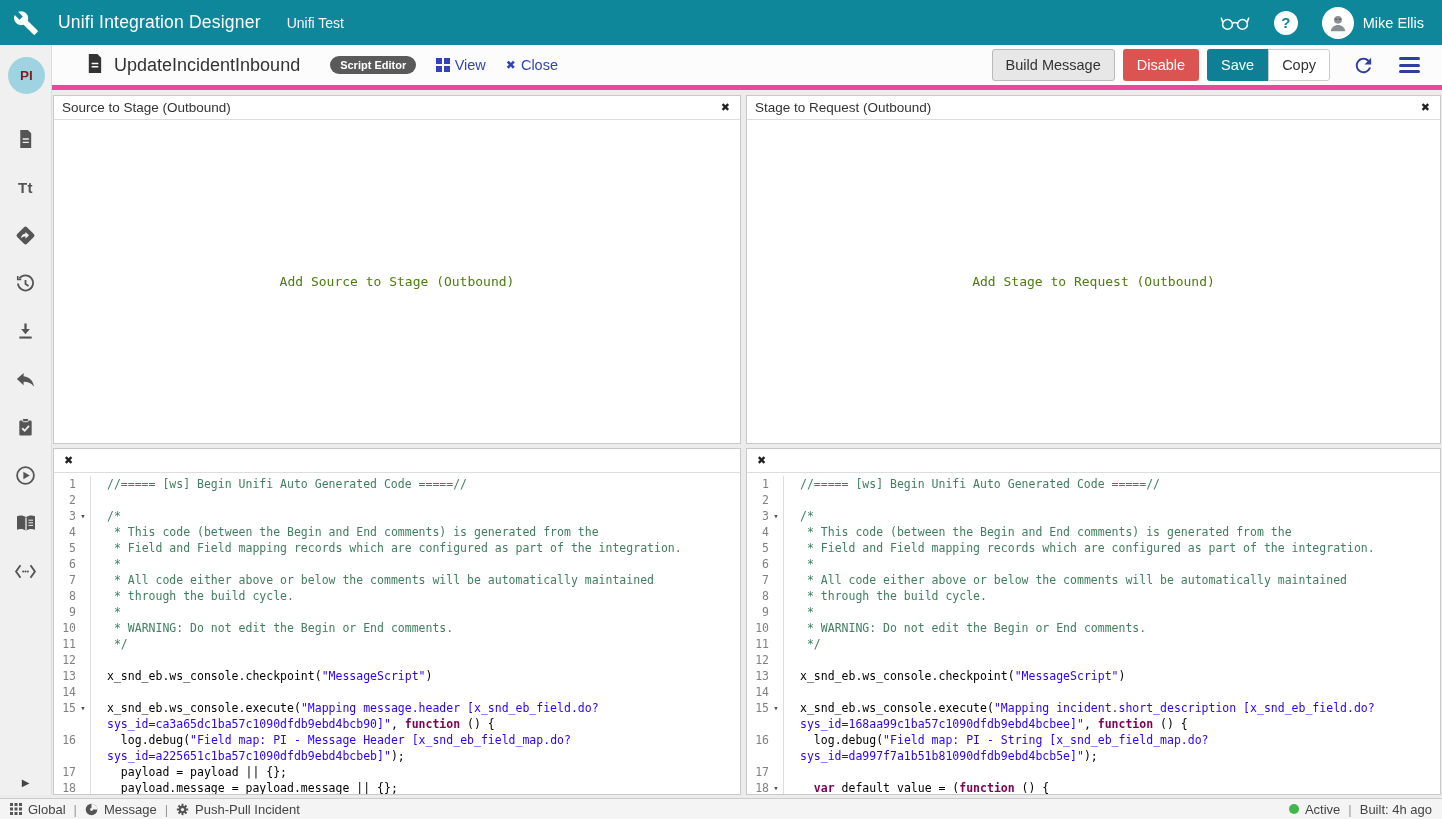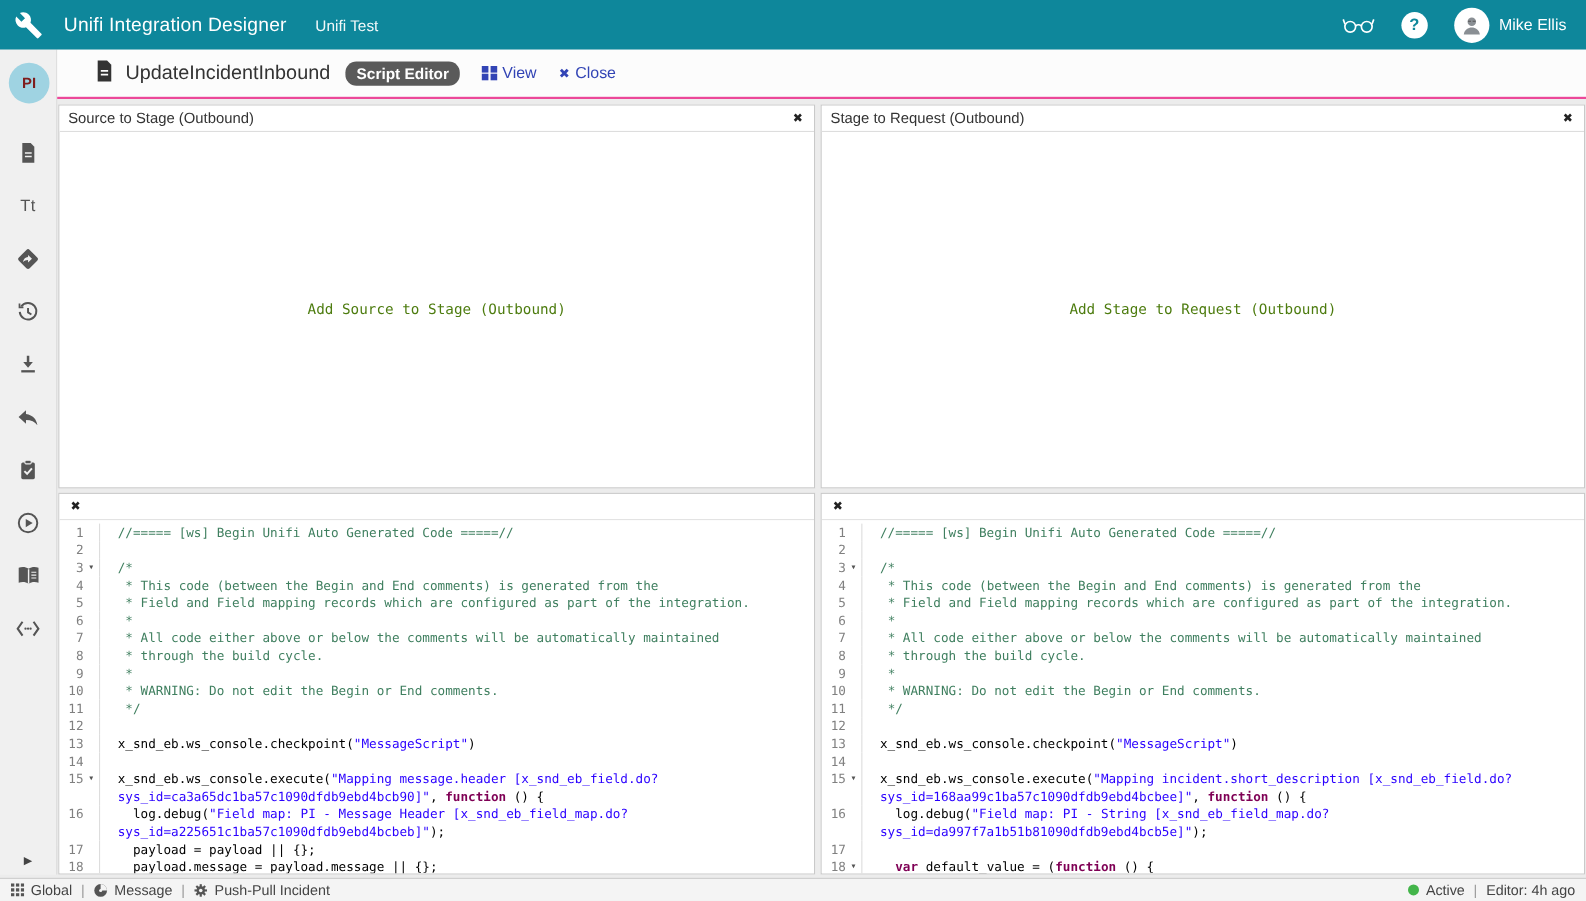--- a/index.html
+++ b/index.html
@@ -10,42 +10,42 @@
 .topbar{position:absolute;top:0;left:0;right:0;height:45px;background:#0E879B;display:flex;align-items:center;color:#fff;z-index:5}
 .logo{width:52px;display:flex;justify-content:center;cursor:pointer}
 .app-title{font-size:17.5px;letter-spacing:.2px;margin-left:6px}
 .env{font-size:14px;margin-left:26px;opacity:.95}
 .topbar-right{margin-left:auto;display:flex;align-items:center;gap:24px;padding-right:18px}
 .help-btn{width:24px;height:24px;border-radius:50%;background:#fff;color:#0E879B;font-weight:bold;font-size:15px;display:flex;align-items:center;justify-content:center;cursor:pointer}
 .user{display:flex;align-items:center;gap:9px;font-size:14.5px;cursor:pointer}
 .user-avatar{width:32px;height:32px;border-radius:50%;background:#fff;display:flex;align-items:center;justify-content:center;overflow:hidden}
 
 
-.header2{position:absolute;top:45px;left:52px;right:0;height:45px;background:#fcfcfc;border-bottom:2px solid #ec4899;display:flex;align-items:center;padding-left:33px;z-index:2}
+.header2{position:absolute;top:45px;left:52px;right:0;height:45px;background:#fcfcfc;border-bottom:5px solid #ec4899;display:flex;align-items:center;padding-left:33px;z-index:2}
 .pi-avatar{position:absolute;top:57px;left:8px;width:37px;height:37px;border-radius:50%;background:#9FD3E2;color:#7f1d1d;font-weight:bold;font-size:13.5px;display:flex;align-items:center;justify-content:center;z-index:4;cursor:pointer}
 .title{font-size:18px;color:#333;margin-left:10px}
-.badge{margin-left:14px;background:#5a5a5a;color:#fff;font-size:14px;font-weight:bold;padding:3px 10px;border-radius:10px;white-space:nowrap}
+.badge{margin-left:30px;background:#5a5a5a;color:#fff;font-size:11px;font-weight:bold;padding:3px 10px;border-radius:10px;white-space:nowrap}
 .link-btn{display:flex;align-items:center;gap:5px;color:#3244B5;font-size:14.5px;margin-left:20px;cursor:pointer}
 .grid-ico{display:grid;grid-template-columns:6px 6px;grid-template-rows:6px 6px;gap:1.5px}
 .grid-ico span{background:#3244B5}
 .close-x{font-size:12px}
 .actions{margin-left:auto;display:flex;align-items:center;padding-right:14px}
 .btn{height:32px;display:flex;align-items:center;padding:0 13px;font-size:14.5px;border-radius:3px;border:1px solid transparent;cursor:pointer;white-space:nowrap}
 .btn-build{background:#e7e7e7;border-color:#b9b9b9;color:#333;margin-right:8px}
 .btn-disable{background:#DA5552;color:#fff;margin-right:8px}
 .btn-save{background:#0F7F95;color:#fff;border-radius:3px 0 0 3px}
 .btn-copy{background:#fff;border-color:#ccc;color:#333;border-radius:0 3px 3px 0}
 .icon-btn{margin-left:22px;cursor:pointer;display:flex;align-items:center}
 .burger{display:flex;flex-direction:column;gap:3.5px;margin-left:24px;margin-right:8px;cursor:pointer}
 .burger span{width:21px;height:3px;background:#2F3F9E;border-radius:2px}
 
 
 .sidebar{position:absolute;top:45px;bottom:24px;left:0;width:52px;background:#f0f0f0;border-right:1px solid #ddd;display:flex;flex-direction:column;align-items:center;padding-top:82px;gap:24px;z-index:1}
 .side-ico{width:24px;height:24px;display:flex;align-items:center;justify-content:center;cursor:pointer}
-.tt{font-weight:normal;color:#555;font-size:15px;letter-spacing:.5px}
+.tt{font-weight:bold;color:#555;font-size:15px;letter-spacing:.5px}
 .side-toggle{position:absolute;left:0;bottom:24px;width:52px;height:26px;display:flex;align-items:center;justify-content:center;color:#444;font-size:10px;background:#f0f0f0;border-right:1px solid #ddd;cursor:pointer;z-index:2}
 
 
 .main{position:absolute;top:90px;left:52px;right:0;bottom:24px}
 .panel{position:absolute;background:#fff;border:1px solid #c9c9c9;display:flex;flex-direction:column;overflow:hidden}
 #panel-tl{left:1px;top:5px;width:688px;height:349px}
 #panel-tr{left:694px;top:5px;right:1px;height:349px}
 #panel-bl{left:1px;top:358px;width:688px;bottom:0}
 #panel-br{left:694px;top:358px;right:1px;bottom:0}
 .panel-header{height:24px;min-height:24px;border-bottom:1px solid #ddd;display:flex;align-items:center;padding:0 8px;font-size:13.5px;color:#333;background:#fff;cursor:default}
@@ -126,20 +126,36 @@
           <span></span>
           <span></span>
           <span></span>
         </span>
       <span>View</span>
     </span>
     <span class="link-btn">
       <span class="close-x">✖</span>
       <span>Close</span>
     </span>
+    <div class="actions">
+      <button class="btn btn-build">Build Message</button>
+      <button class="btn btn-disable">Disable</button>
+      <button class="btn btn-save">Save</button>
+      <button class="btn btn-copy">Copy</button>
+      <span class="icon-btn">
+        <svg width="23" height="23" viewBox="0 0 24 24">
+            <path fill="#2F3F9E" d="M17.65 6.35C16.2 4.9 14.21 4 12 4c-4.42 0-7.99 3.58-8 8s3.58 8 8 8c3.73 0 6.84-2.55 7.73-6h-2.08c-.82 2.33-3.04 4-5.65 4-3.31 0-6-2.69-6-6s2.69-6 6-6c1.66 0 3.14.69 4.22 1.78L13 11h7V4l-2.35 2.35z"></path>
+          </svg>
+      </span>
+      <span class="burger">
+          <span></span>
+          <span></span>
+          <span></span>
+        </span>
+    </div>
   </div>
 
   <div class="sidebar">
     <span class="side-ico">
       <svg width="19" height="20" viewBox="0 0 20 21">
           <path d="M4.5 1h8l3.5 3.5V20h-11.5z" fill="#555"></path>
           <path d="M7 10.5h6.5M7 14h6.5" stroke="#f0f0f0" stroke-width="1.4"></path>
         </svg>
     </span>
     <span class="side-ico tt">Tt</span>
@@ -531,17 +547,17 @@
             <circle cx="8" cy="8" r="4.6"></circle>
           </g>
           <circle cx="8" cy="8" r="2" fill="#f4f4f4"></circle>
         </svg>
       <span>Push-Pull Incident</span>
     </span>
     <span class="sb-right">
       <span class="dot"></span>
       <span>Active</span>
       <span class="sb-sep" style="margin:0 2px">|</span>
-      <span>Editor: 4h ago</span>
+      <span>Built: 4h ago</span>
     </span>
   </div>
 
 </div>
 
 </body></html>

